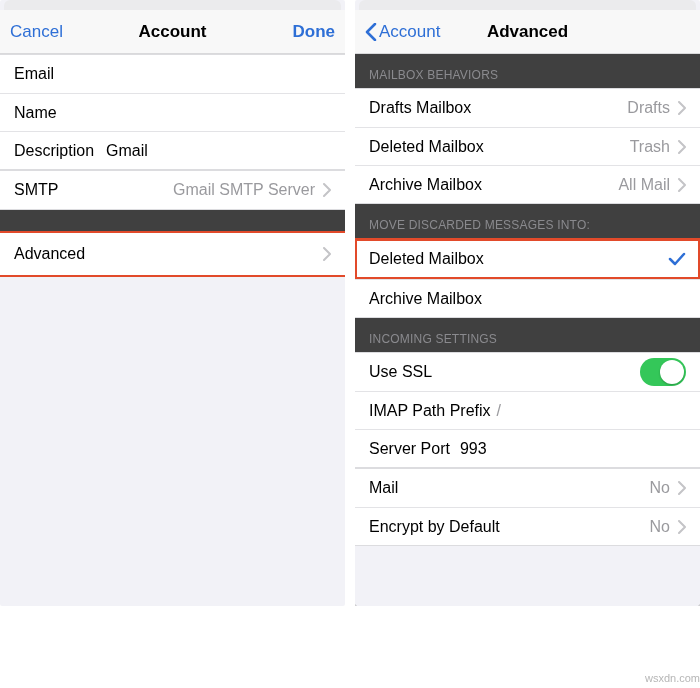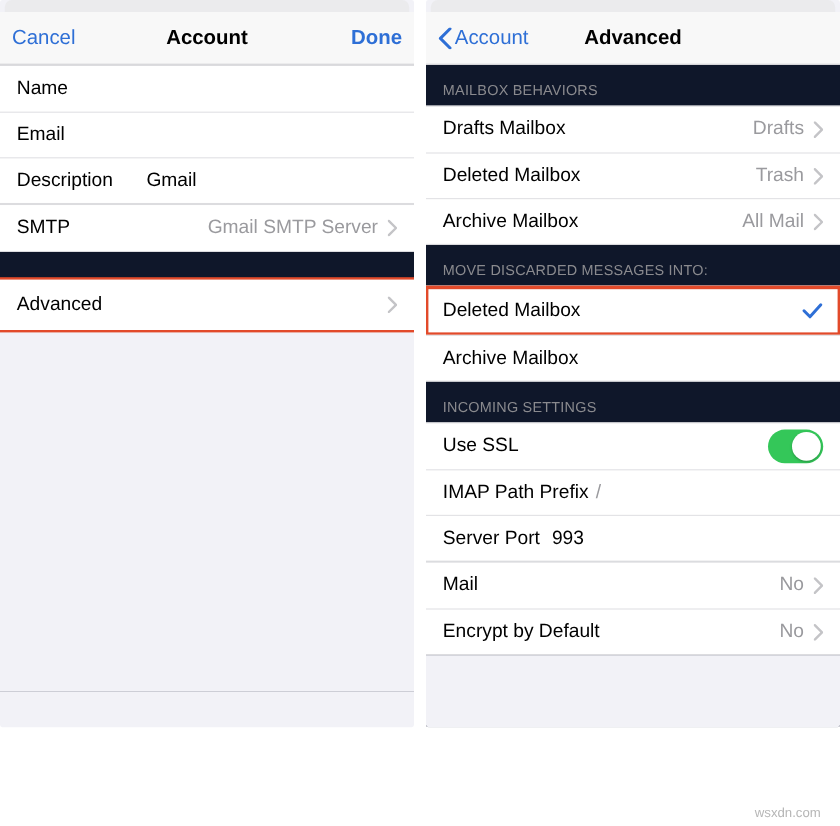--- a/index.html
+++ b/index.html
@@ -12,21 +12,21 @@
     position: relative;
   }
   .container { display: flex; gap: 10px; padding: 0; width: 700px; }
   .phone {
     width: 345px;
     background: #f2f2f7;
     overflow: hidden;
     position: relative;
     border-radius: 2px;
   }
-  .phone-inner { background: #0f172a; }
+  .phone-inner { background: #404040; }
   
   .tab-notch {
     height: 10px;
     background: #ebebed;
     border-radius: 6px 6px 0 0;
     margin: 0 4px 0 4px;
   }
   .navbar {
     height: 44px;
     background: #f8f8f8;
@@ -74,21 +74,21 @@
     align-items: center;
     padding: 0 14px;
     font-size: 16px;
     color: #000;
     position: relative;
     background: #fff;
   }
   .cell + .cell { border-top: 1px solid #e3e3e6; }
   .cell .label { flex: 0 0 auto; }
   .cell .spacer { flex: 1; }
-  .cell .value-inline { color: #000; margin-left: 28px;}
+  .cell .value-inline { color: #000; margin-left: 12px;}
   .cell .value-right { color: #9a9a9e; font-size: 16px; text-align: right; }
   .chevron-right { width: 8px; height: 14px; margin-left: 8px; flex: 0 0 auto; }
   .chevron-right svg { width: 8px; height: 14px; display: block; }
 
   .checkmark { width: 18px; height: 14px; }
   .checkmark svg { width: 18px; height: 14px; }
 
   .toggle {
     width: 46px; height: 28px;
     background: #34c759;
@@ -101,21 +101,21 @@
     width: 24px; height: 24px;
     background: #fff;
     border-radius: 50%;
     box-shadow: 0 1px 2px rgba(0,0,0,0.25);
   }
 
   .highlight { outline: 3px solid #e24a2a; outline-offset: -2px; }
 
   .watermark {
     position: absolute;
-    bottom: 4px; right: 16px;
+    bottom: 4px; right: 0;
     font-size: 11px;
     color: #b6b6b6;
     font-family: Arial, sans-serif;
     margin-left: 12px;
   }
   .filler { height: 300px; background: #f2f2f7; }
 </style>
 </head>
 <body>
 
@@ -126,24 +126,24 @@
     <div class="phone-inner">
       <div class="navbar">
         <span class="nav-left">Cancel</span>
         <span class="nav-title">Account</span>
         <span class="spacer" style="flex:1"></span>
         <span class="nav-right">Done</span>
       </div>
 
       <div class="cell-group">
         <div class="cell">
+          <span class="label">Email</span>
+        </div>
+        <div class="cell">
           <span class="label">Name</span>
-        </div>
-        <div class="cell">
-          <span class="label">Email</span>
         </div>
         <div class="cell">
           <span class="label">Description</span>
           <span class="value-inline">Gmail</span>
         </div>
       </div>
 
       <div class="cell-group">
         <div class="cell">
           <span class="label">SMTP</span>

